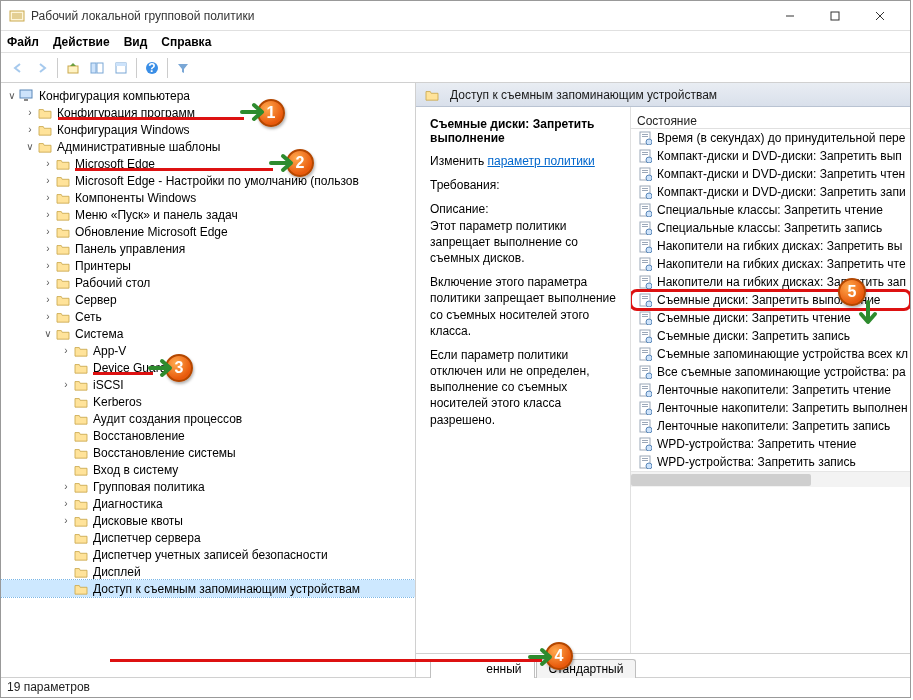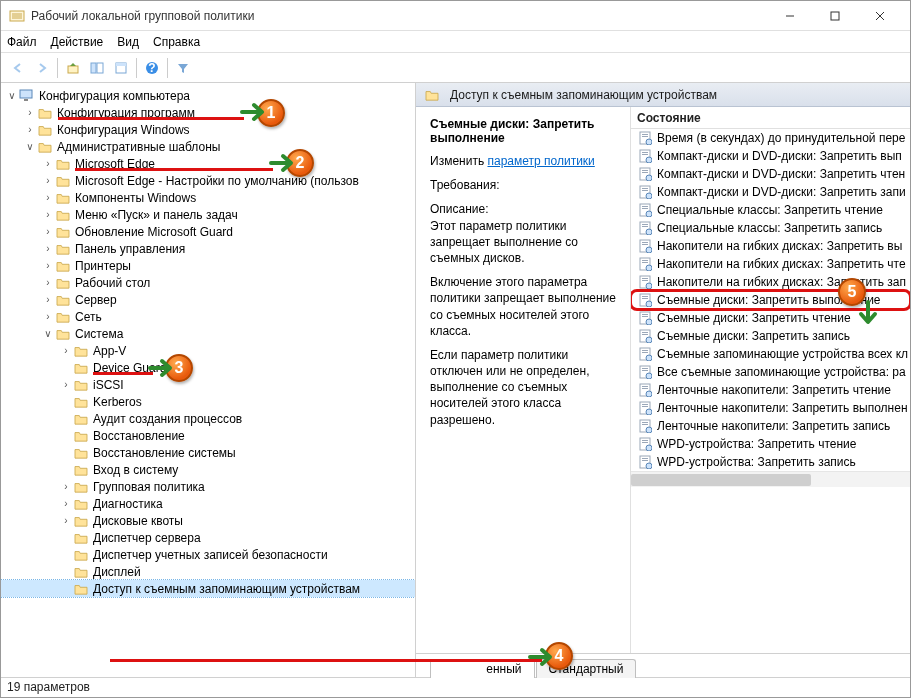--- a/index.html
+++ b/index.html
@@ -2,21 +2,21 @@
 <html><head>
 <meta charset="utf-8">
 <style>
   * { box-sizing: border-box; margin: 0; padding: 0; font-family: "Segoe UI", Tahoma, sans-serif; font-size: 12px; }
   body { width: 913px; height: 700px; background: #fff; overflow: hidden; position: relative; }
   .window { border: 1px solid #999; width: 911px; height: 698px; display: flex; flex-direction: column; background: #fff; }
   .titlebar { height: 30px; background: #fff; display: flex; align-items: center; padding: 0 8px; border-bottom: 1px solid #e0e0e0; }
   .titlebar .ticon { width: 16px; height: 16px; margin-right: 6px; }
   .titlebar .title { flex: 1; color: #333; }
   .winbtn { width: 45px; height: 28px; display: flex; align-items: center; justify-content: center; color: #333; }
-  .menubar { height: 22px; display: flex; align-items: center; padding: 0 6px; gap: 14px; color: #000; border-bottom: 1px solid #e0e0e0; }
+  .menubar { height: 22px; display: flex; align-items: center; padding: 0 6px; gap: 14px; color: #000; border-bottom: 1px solid #e0e0e0; font-weight: bold; }
   .toolbar { height: 30px; display: flex; align-items: center; padding: 0 6px; gap: 2px; border-bottom: 1px solid #d0d0d0; }
   .tbtn { width: 22px; height: 22px; display: flex; align-items: center; justify-content: center; border: 1px solid transparent; }
   .tbtn.disabled { opacity: .35; }
   .tsep { width: 1px; height: 20px; background: #ccc; margin: 0 2px; }
   .client { flex: 1; display: flex; min-height: 0; }
   .tree { width: 415px; border-right: 1px solid #d0d0d0; overflow: auto; padding: 4px 0; }
   .tree ul { list-style: none; }
   .tree li { white-space: nowrap; }
   .row { display: flex; align-items: center; height: 17px; padding-right: 6px; cursor: default; }
   .ind { display: inline-block; }
@@ -29,21 +29,21 @@
   .marker { position:absolute; width:28px; height:28px; border-radius:50%; background:radial-gradient(circle at 35% 30%, #ffa94d, #e8590c 70%); border:2px solid #b34700; color:#fff; font-weight:bold; font-size:16px; display:flex; align-items:center; justify-content:center; box-shadow:1px 2px 3px rgba(0,0,0,.3); }
   .arrow-green { position:absolute; }
   .right { flex:1; display:flex; flex-direction:column; min-width:0; }
   .rhead { height:24px; background:linear-gradient(#e9edf3,#d9e0eb); border-bottom:1px solid #b9c3d2; display:flex; align-items:center; padding:0 8px; gap:6px; color:#1a1a1a; }
   .rbody { flex:1; display:flex; min-height:0; }
   .desc { width:215px; padding:10px 12px 10px 14px; border-right:1px solid #e0e0e0; overflow:auto; color:#000; }
   .desc b { font-weight:600; }
   .desc .edit { color:#0066cc; text-decoration:underline;margin-top:45px; }
   .desc p { margin-top:8px; line-height:1.35; }
   .list { flex:1; overflow:auto; }
-  .list-header { position:sticky; top:0; background:#fff; border-bottom:1px solid #e0e0e0; height:22px; display:flex; align-items:center; padding-left:6px; color:#222;font-weight:bold; }
+  .list-header { position:sticky; top:0; background:#fff; border-bottom:1px solid #e0e0e0; height:22px; display:flex; align-items:flex-end; padding-left:6px; color:#222; }
   .li { height:18px; display:flex; align-items:center; padding-left:6px; gap:4px; white-space:nowrap; }
   .li .policon { width:16px; height:14px; display:inline-flex; align-items:center; justify-content:center; }
   .li.sel { outline:3px solid #d11; outline-offset:-1px; border-radius:6px; }
   .tabs { height:24px; border-top:1px solid #d0d0d0; display:flex; align-items:flex-end; padding-left:14px; gap:1px; background:#fff; }
   .tab { border:1px solid #bfbfbf; border-bottom:none; border-radius:3px 3px 0 0; padding:2px 12px; background:#f4f4f4; font-size:12px; position:relative; top:1px; }
   .tab.active { background:#fff; }
   .status { height:20px; border-top:1px solid #d0d0d0; padding:2px 6px; color:#222; }
   .rbottom-scroll { height:16px; border-top:1px solid #e6e6e6; background:#f3f3f3; position:relative; }
   .rbottom-scroll .thumb { position:absolute; left:0; top:2px; height:12px; width:180px; background:#cfcfcf; border-radius:2px; }
 </style>
@@ -235,21 +235,21 @@
                   </li>
                   <li>
                     <div class="row">
                       <span class="ind" style="width:40px"></span>
                       <span class="tw">›</span>
                       <span class="ficon folder">
                         <svg viewBox="0 0 16 14">
                           <path d="M1 3h5l1 2h8v8H1z" fill="#ffe39a" stroke="#caa94e"></path>
                         </svg>
                       </span>
-                      <span class="lbl">Обновление Microsoft Guard</span>
+                      <span class="lbl">Обновление Microsoft Edge</span>
                     </div>
                   </li>
                   <li>
                     <div class="row">
                       <span class="ind" style="width:40px"></span>
                       <span class="tw">›</span>
                       <span class="ficon folder">
                         <svg viewBox="0 0 16 14">
                           <path d="M1 3h5l1 2h8v8H1z" fill="#ffe39a" stroke="#caa94e"></path>
                         </svg>

